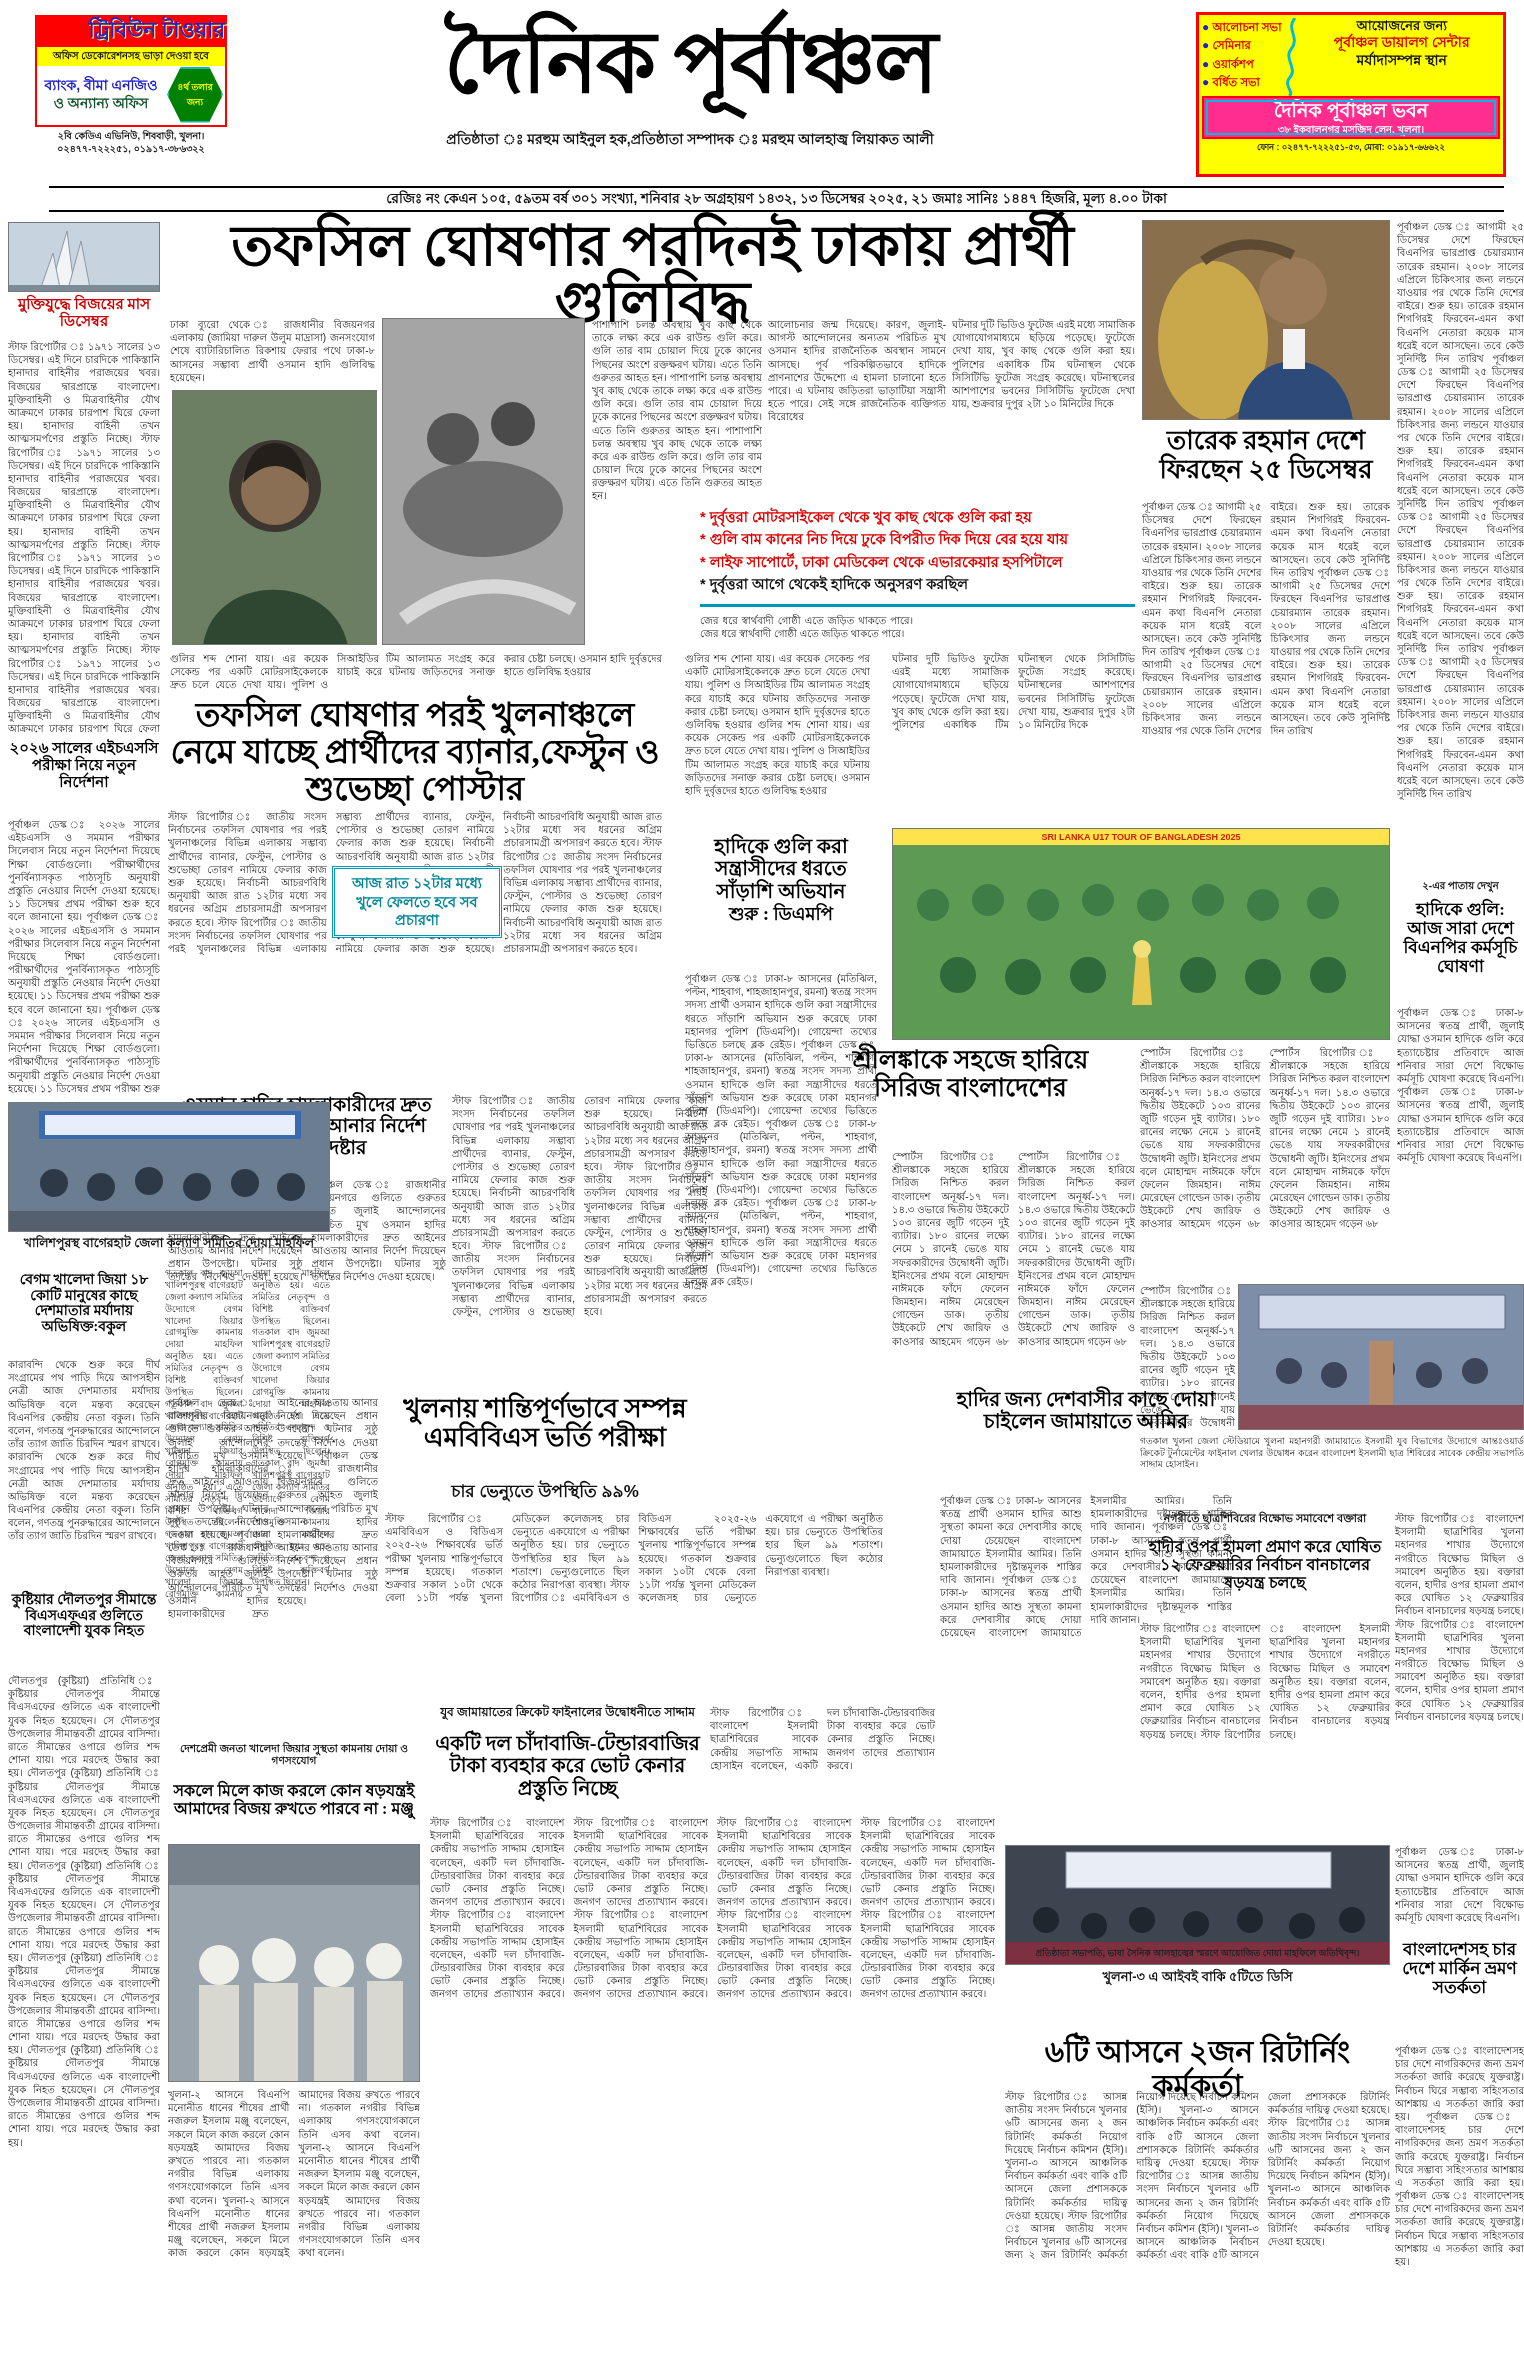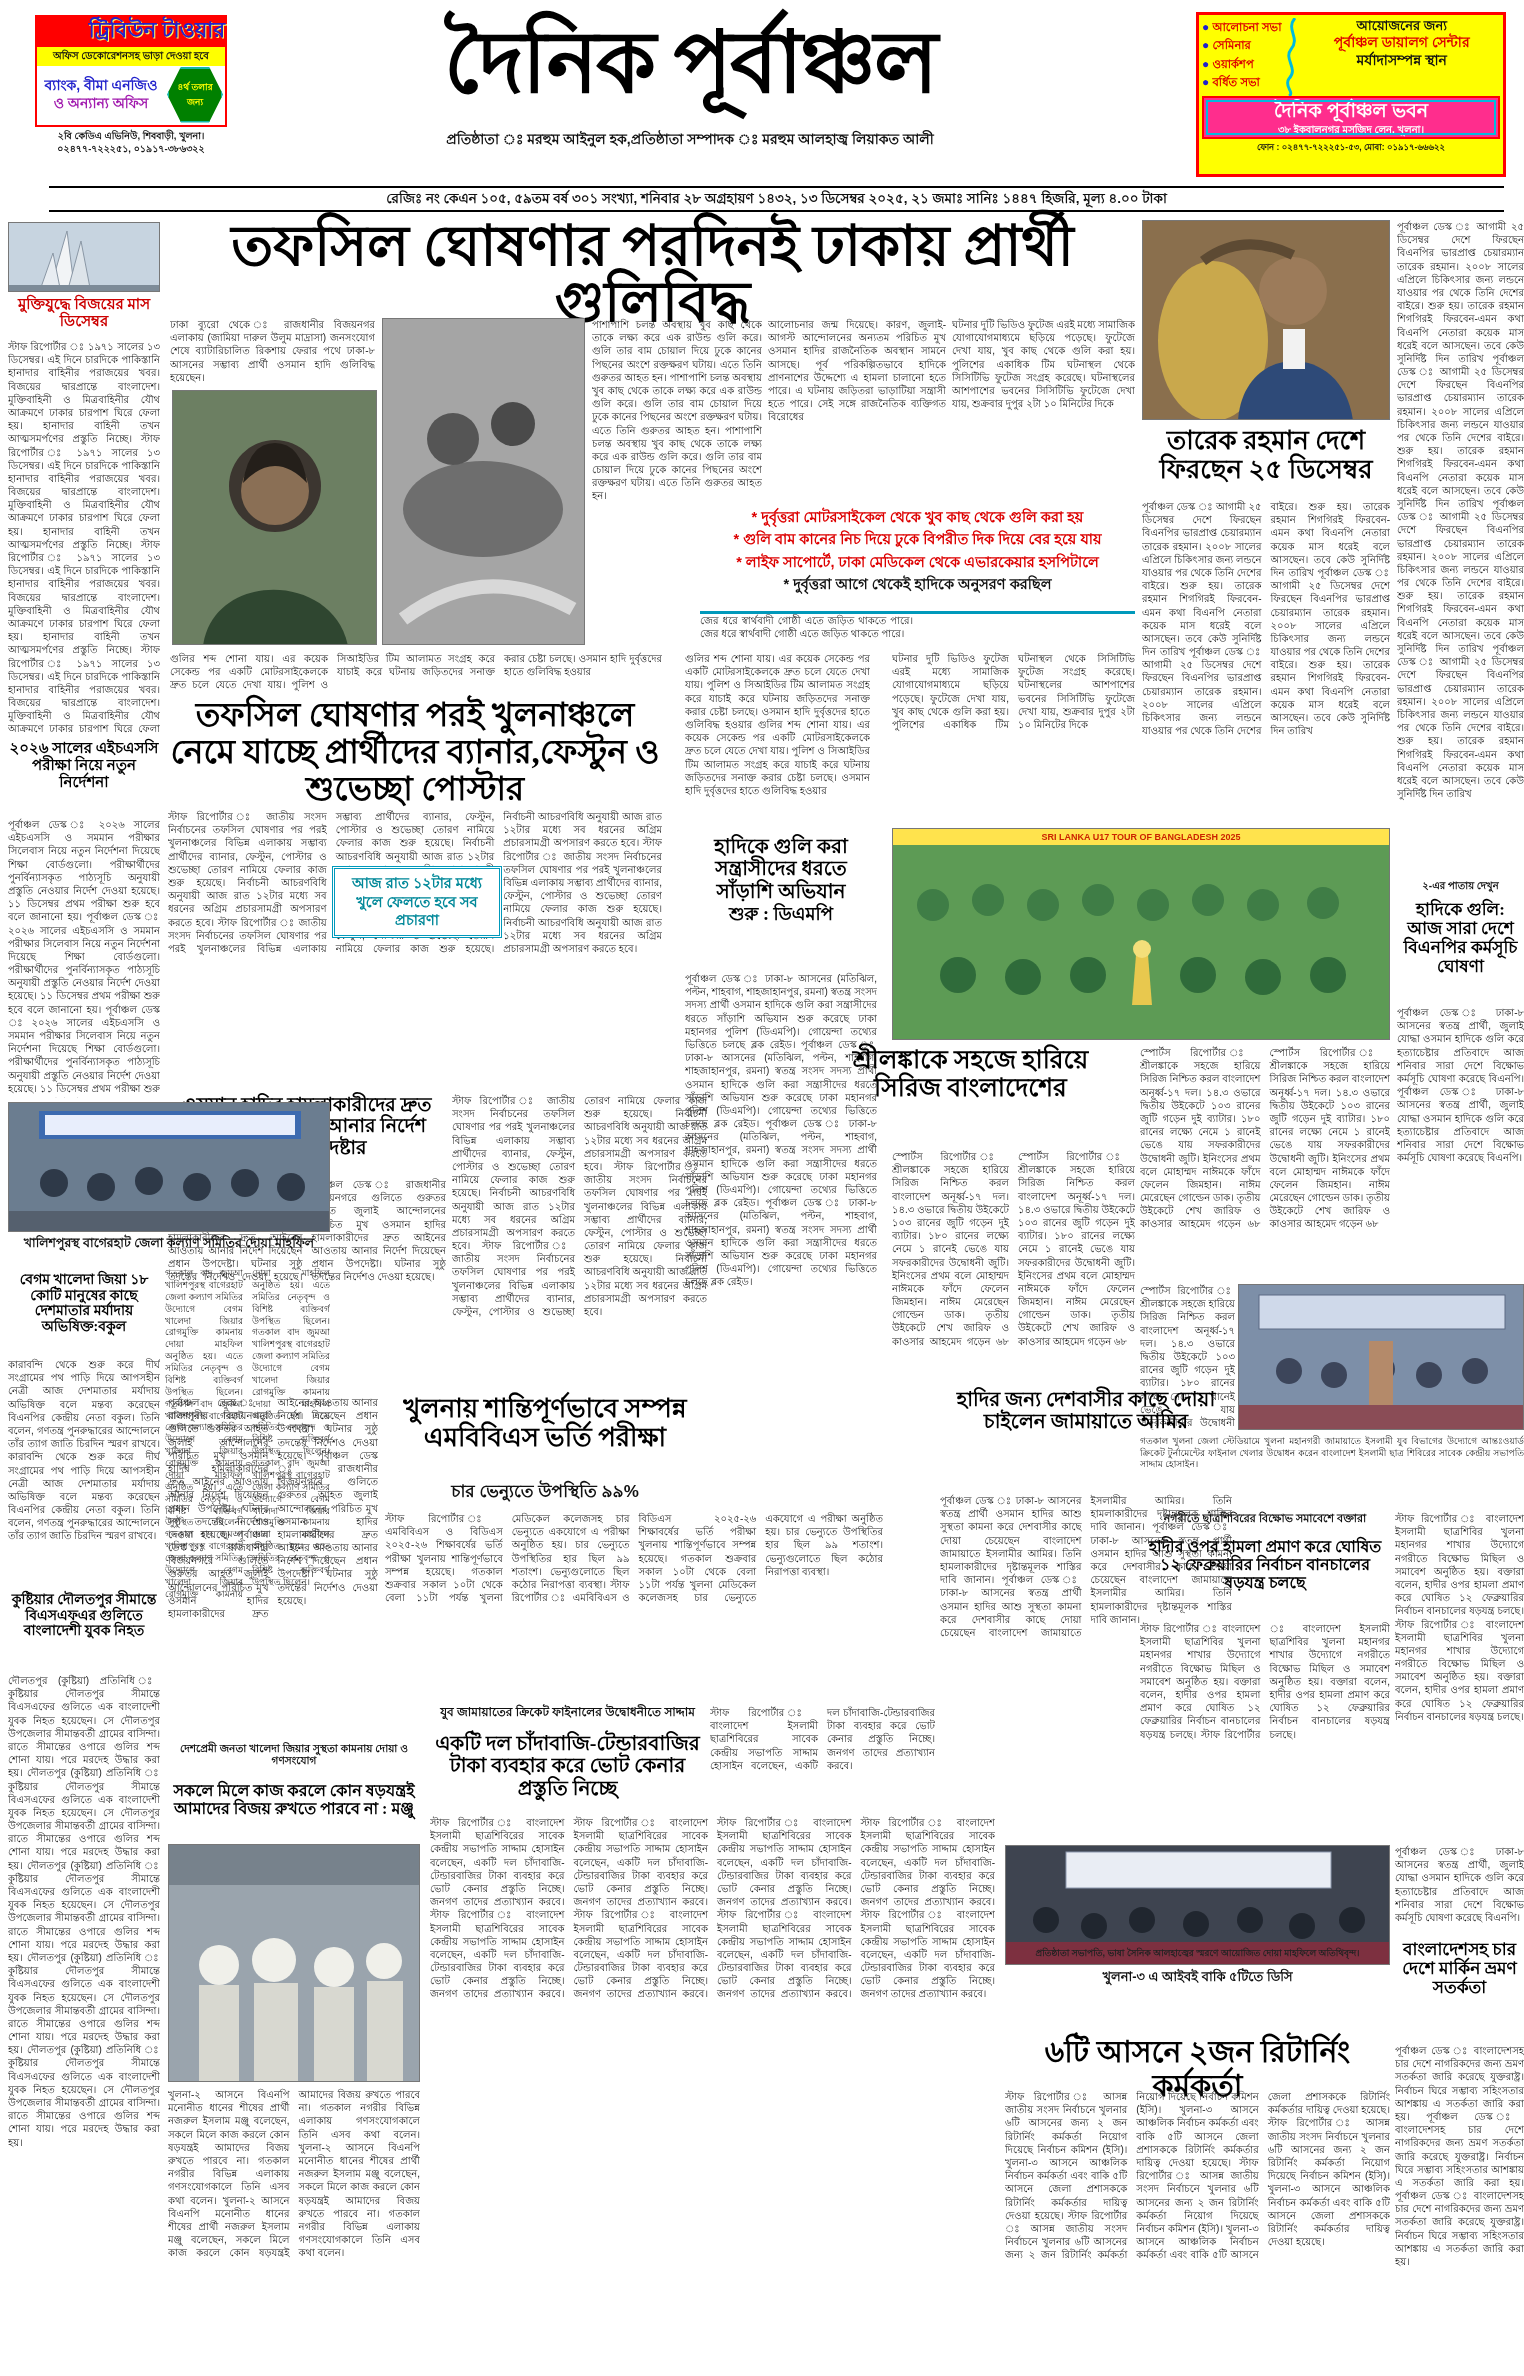--- a/index.html
+++ b/index.html
@@ -12,40 +12,40 @@
   .cols3{column-count:3;column-gap:9px;}
   .cols4{column-count:4;column-gap:9px;}
   .cont{font-weight:bold;text-align:center;font-size:10px;margin-top:2px;}
   .photo{border:1px solid #777;overflow:hidden;}
   .kicker{font-weight:bold;text-align:center;line-height:1.15;}
   
   .lad{border:2px solid #ff0000;}
   .lad-r1{background:#ff0000;color:#2222cc;font-weight:bold;text-align:right;font-size:21px;line-height:1.25;text-shadow:1px 1px 0 #ffff66;}
   .lad-r2{background:#ffff00;color:#111;font-weight:bold;text-align:center;font-size:10px;line-height:1.8;}
   .lad-r3{background:#ffffff;display:flex;align-items:center;}
-  .lad-txt{flex:1;text-align:center;font-weight:bold;font-size:14px;line-height:1.25;} .c-mag{color:#a21caf;} .c-blue{color:#2222cc;}
+  .lad-txt{flex:1;text-align:center;font-weight:bold;font-size:14px;line-height:1.25;} .c-mag{color:#14532d;} .c-blue{color:#2222cc;}
   .hex{width:52px;height:52px;background:#008000;border:2px solid #14b8a6;border-radius:10px;
        color:#ffff00;font-weight:bold;font-size:9px;display:flex;align-items:center;justify-content:center;
        text-align:center;margin:2px;transform:rotate(0deg);clip-path:polygon(25% 0,75% 0,100% 50%,75% 100%,25% 100%,0 50%);}
   .title{font-weight:900;text-align:center;font-size:86px;line-height:1.0;letter-spacing:-2px;color:#000;
          font-family:"Liberation Serif",serif;white-space:nowrap;}
   .founder{font-weight:bold;text-align:center;font-size:14px;}
   .rad{background:#ffff00;border:3px solid #ff0000;padding:3px;}
   .rad-top{display:flex;}
   .rad-b{color:#dd0000;font-weight:bold;font-size:11.5px;line-height:1.5;white-space:nowrap;}
   .rad-b .dot{color:#2222cc;font-size:12px;}
   .rad-right{flex:1;text-align:center;font-weight:bold;line-height:1.25;}
   .pinkbox{background:#ff2d8d;border:2px solid #ff0000;outline:2px solid #00bbdd;outline-offset:-6px;
            color:#fff;text-align:center;padding:2px 0 1px;}
   .pb-1{font-size:19px;font-weight:bold;line-height:1.2;}
   .pb-2{font-size:10px;font-weight:bold;line-height:1.3;}
   .regbar{border-top:2px solid #000;border-bottom:2px solid #000;text-align:center;font-weight:bold;font-size:13.5px;
           display:flex;align-items:center;justify-content:center;}
   .redhead{color:#cc0000;}
-  .bullets{font-weight:bold;font-size:14.5px;line-height:1.55;color:#dd0000;border-bottom:3px solid #0099bb;padding-bottom:15px;text-align:center;}
+  .bullets{font-weight:bold;font-size:14.5px;line-height:1.55;color:#dd0000;border-bottom:3px solid #0099bb;padding-bottom:8px;}
   .bullets .blk{color:#111;}
   .tealbox{border:3px double #0099bb;background:#ffffff;color:#008899;font-weight:bold;text-align:center;
            font-size:14.5px;line-height:1.3;display:flex;align-items:center;justify-content:center;padding:4px;}
   .caption{font-size:9px;line-height:1.3;text-align:justify;font-weight:bold;color:#222;}
   .banner-strip{position:absolute;left:0;top:0;right:0;height:16px;background:#ffe34d;color:#cc2200;
                 font-weight:bold;font-size:9px;text-align:center;line-height:16px;}
   .wave{align-self:stretch;width:22px;}
 </style>
 </head>
 <body>

